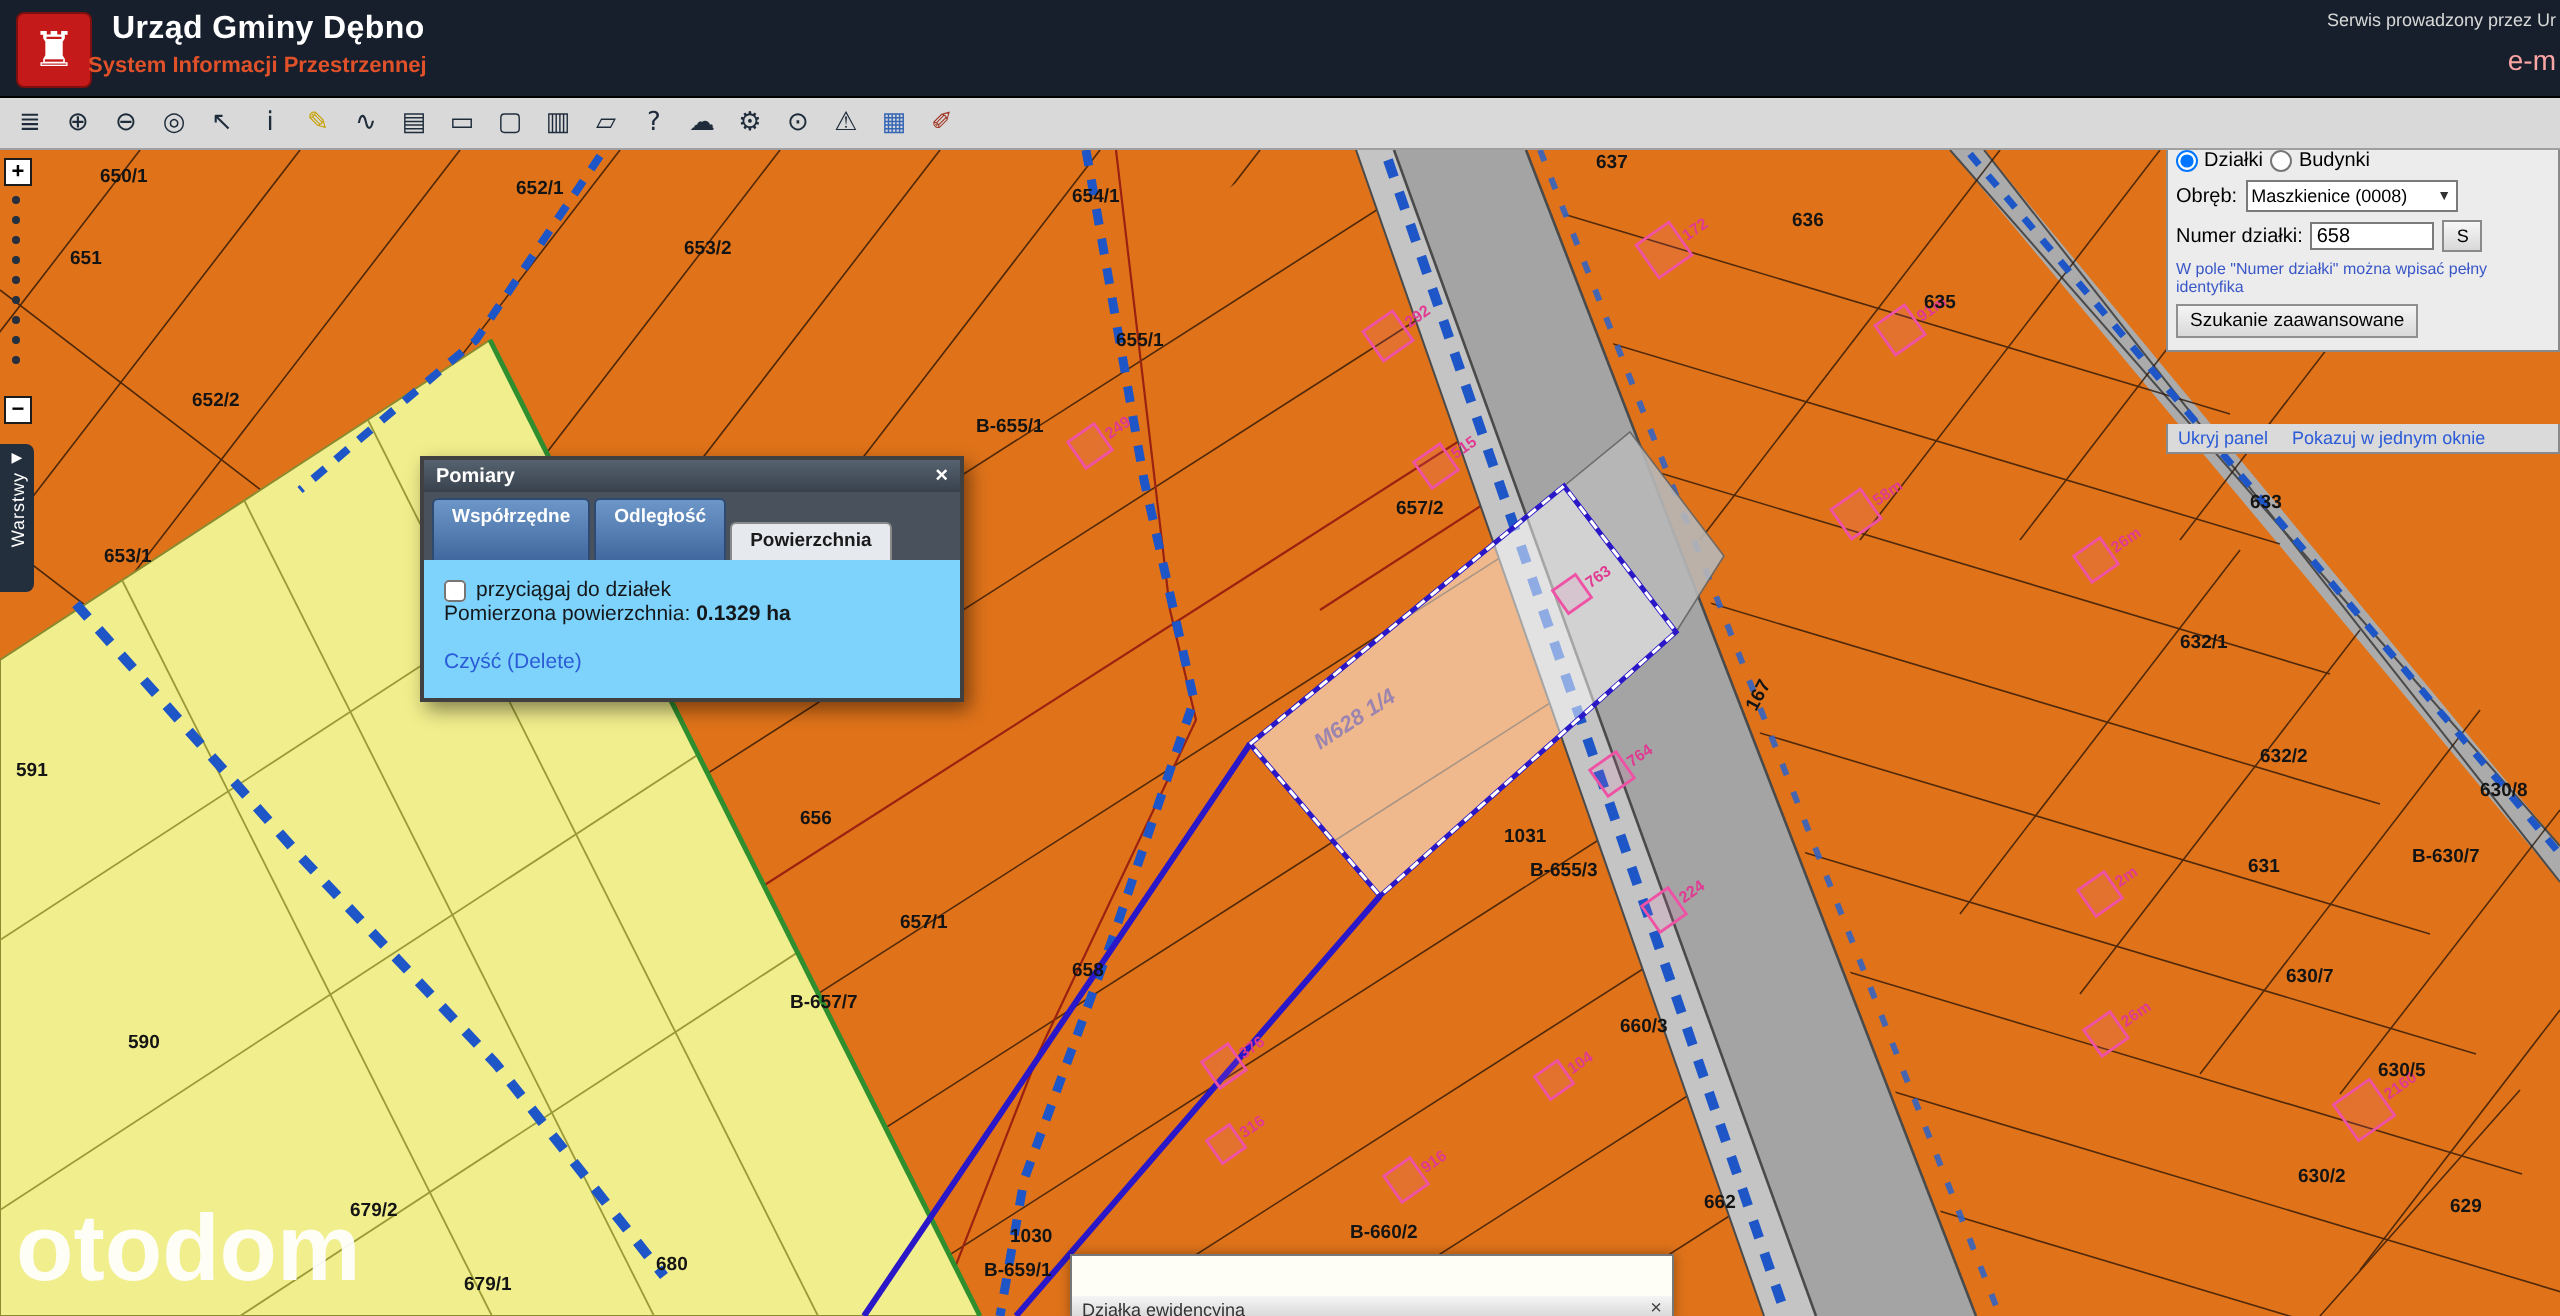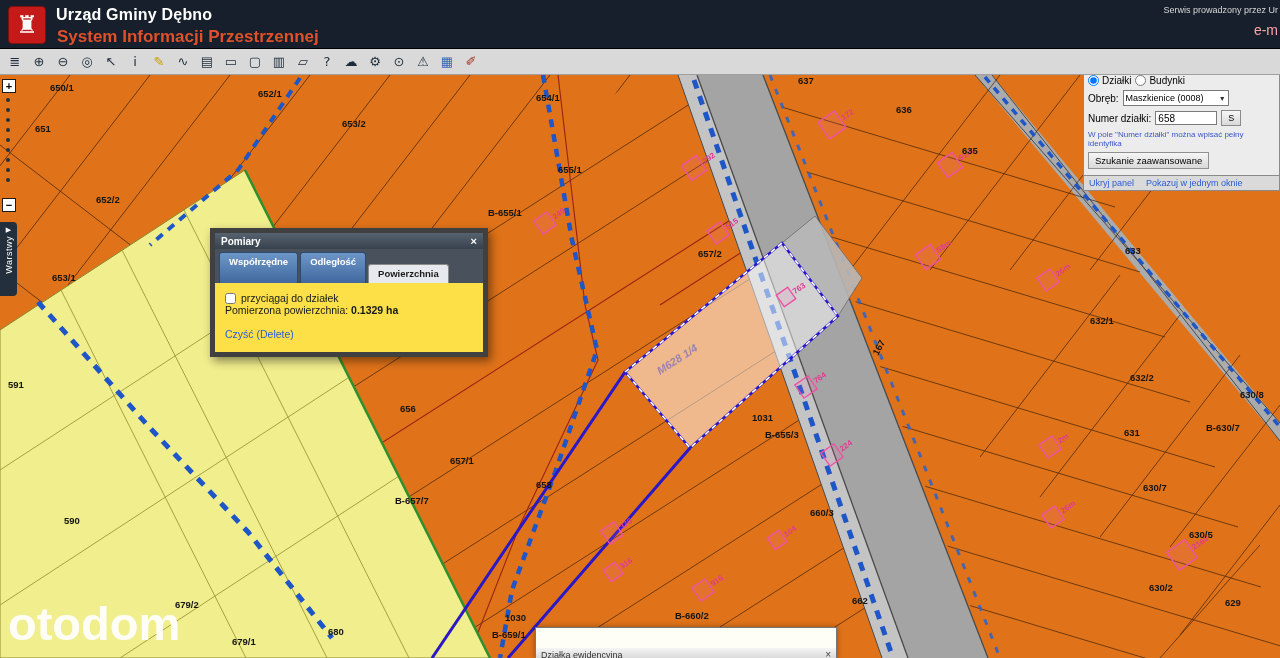--- a/index.html
+++ b/index.html
@@ -3,21 +3,21 @@
 <meta charset="utf-8">
 <style>
   html,body{margin:0;padding:0;}
   body{font-family:"Liberation Sans","DejaVu Sans",sans-serif;}
   #stage{position:relative;width:1280px;height:658px;overflow:hidden;background:#e0731a;}
 
   
   .header{position:absolute;left:0;top:0;width:1280px;height:48px;background:#161f2b;border-bottom:1px solid #000;z-index:50;}
   .logo{position:absolute;left:8px;top:6px;width:36px;height:36px;background:#c41a1a;border:1px solid #7d0f0f;border-radius:4px;color:#fff;font-size:24px;display:flex;align-items:center;justify-content:center;}
   .h-title{position:absolute;left:56px;top:6px;color:#fff;font-size:16px;font-weight:bold;letter-spacing:.2px;}
-  .h-sub{position:absolute;left:57px;top:27px;color:#e0512a;font-size:17px;font-weight:bold;}
+  .h-sub{position:absolute;left:44px;top:27px;color:#e0512a;font-size:11px;font-weight:bold;}
   .h-note{position:absolute;right:2px;top:5px;color:#d8d8d8;font-size:9px;white-space:nowrap;}
   .h-brand{position:absolute;right:2px;top:22px;color:#fca5a5;font-size:14px;font-weight:normal;}
 
   
   .toolbar{position:absolute;left:0;top:48px;width:1280px;height:27px;background:#d9d9d9;border-bottom:1px solid #9f9f9f;z-index:40;display:flex;align-items:center;padding-left:3px;box-sizing:border-box;}
   .tool-btn{width:22px;height:22px;margin:0 1px;background:transparent;border:1px solid transparent;border-radius:2px;font-size:13px;color:#1d2b3a;display:flex;align-items:center;justify-content:center;padding:0;font-family:"DejaVu Sans",sans-serif;cursor:pointer;}
 
   
   #map-wrap{position:absolute;left:0;top:75px;width:1280px;height:583px;z-index:1;}
   .plabel{font:600 9.5px "Liberation Sans",sans-serif;fill:#141414;}
@@ -28,21 +28,21 @@
   
   .zoom-btn{position:absolute;left:2px;width:14px;height:14px;background:#fff;border:1px solid #1c1c1c;font-size:11px;line-height:12px;text-align:center;font-weight:bold;z-index:20;padding:0;cursor:pointer;}
   #zoom-in{top:79px;} #zoom-out{top:198px;}
   .zoom-slider{position:absolute;left:6px;top:98px;display:flex;flex-direction:column;gap:6px;z-index:20;}
   .dot{width:4px;height:4px;background:#22303f;border-radius:50%;}
   .layers-tab{position:absolute;left:0;top:222px;width:17px;height:66px;background:#232f3d;color:#fff;border-radius:0 4px 4px 0;display:flex;flex-direction:column;align-items:center;padding:4px 0;z-index:20;cursor:pointer;}
   .layers-arrow{font-size:7px;line-height:8px;}
   .layers-text{writing-mode:vertical-rl;transform:rotate(180deg);font-size:9px;letter-spacing:.5px;margin-top:2px;}
 
   
-  .measure-panel{position:absolute;left:210px;top:228px;width:268px;background:#fde047;border:5px solid #404040;box-shadow:3px 4px 9px rgba(0,0,0,.45);z-index:30;}
+  .measure-panel{position:absolute;left:210px;top:228px;width:268px;background:#7dd3fc;border:2px solid #404040;box-shadow:3px 4px 9px rgba(0,0,0,.45);z-index:30;}
   .mp-title{height:16px;background:linear-gradient(#56626f,#38424d);color:#fff;font-size:10px;font-weight:bold;display:flex;align-items:center;padding:0 6px;}
   .mp-close{margin-left:auto;cursor:pointer;font-size:11px;line-height:11px;}
   .mp-tabs{display:flex;gap:2px;background:#49525c;padding:3px 4px 0;}
   .mtab{font-size:9.5px;font-weight:bold;color:#fff;background:linear-gradient(#6d96c8,#41699f);padding:3px 9px 4px;border:1px solid #2e4a70;border-bottom:none;border-radius:3px 3px 0 0;cursor:pointer;}
   .mtab.active{background:#e6eaee;color:#1a1a1a;border-color:#8a8a8a;margin-top:12px;}
   .mp-body{padding:9px 10px 12px;font-size:10.5px;color:#15181b;}
   .mp-check{display:flex;align-items:center;gap:5px;}
   .mp-check input{width:11px;height:11px;margin:0;}
   .mp-result{}
   .mp-result b{font-weight:bold;}
@@ -56,21 +56,21 @@
   .sp-body{background:#ececec;border:1px solid #8a8a8a;padding:5px 4px 6px;display:flex;flex-direction:column;gap:4px;}
   .sp-row{display:flex;align-items:center;gap:4px;}
   .sp-radio{display:flex;align-items:center;gap:3px;font-size:10px;}
   .sp-radio input{margin:0;width:11px;height:11px;}
   .select-box{background:#fff;border:1px solid #7a7a7a;height:14px;width:100px;font-size:9px;display:flex;align-items:center;padding:0 2px;justify-content:space-between;cursor:pointer;}
   .sel-arrow{font-size:7px;color:#333;}
   .num-input{width:56px;height:12px;font-size:10px;border:1px solid #7a7a7a;padding:0 2px;}
   .s-btn{min-width:20px;height:16px;font-size:9px;border:1px solid #8a8a8a;background:linear-gradient(#f7f7f7,#d8d8d8);margin-right:-8px;cursor:pointer;}
   .sp-hint{color:#3a57c7;font-size:8px;line-height:1.15;}
   .adv-btn{font-size:9.5px;padding:2px 6px;background:linear-gradient(#f5f5f5,#d9d9d9);border:1px solid #909090;align-self:flex-start;cursor:pointer;}
-  .sp-footer{background:#dadada;border:1px solid #8a8a8a;border-top:none;padding:2px 5px;display:flex;gap:12px;}
+  .sp-footer{background:#dadada;border:1px solid #8a8a8a;border-top:none;padding:2px 5px;display:flex;gap:12px;margin-top:36px;}
   .sp-link{color:#2b5bd7;font-size:9px;cursor:pointer;white-space:nowrap;}
 
   
   .info-panel{position:absolute;left:535px;top:627px;width:300px;height:31px;overflow:hidden;border:1px solid #777;box-shadow:0 0 6px rgba(0,0,0,.35);z-index:22;background:#fffef6;}
   .ip-title{height:13px;background:linear-gradient(#f5f5f5,#d2d2d2);display:flex;align-items:center;font-size:9px;color:#333;padding:0 5px;border-bottom:1px solid #bbb;margin-top:20px;}
   .ip-close{margin-left:auto;cursor:pointer;font-size:10px;line-height:10px;color:#444;}
   .ip-body{padding:2px 6px;font-size:10.5px;font-weight:bold;color:#101010;white-space:nowrap;}
 
   
   .watermark{position:absolute;left:8px;top:596px;font-size:47px;font-weight:bold;color:rgba(255,255,255,0.92);z-index:45;pointer-events:none;}

